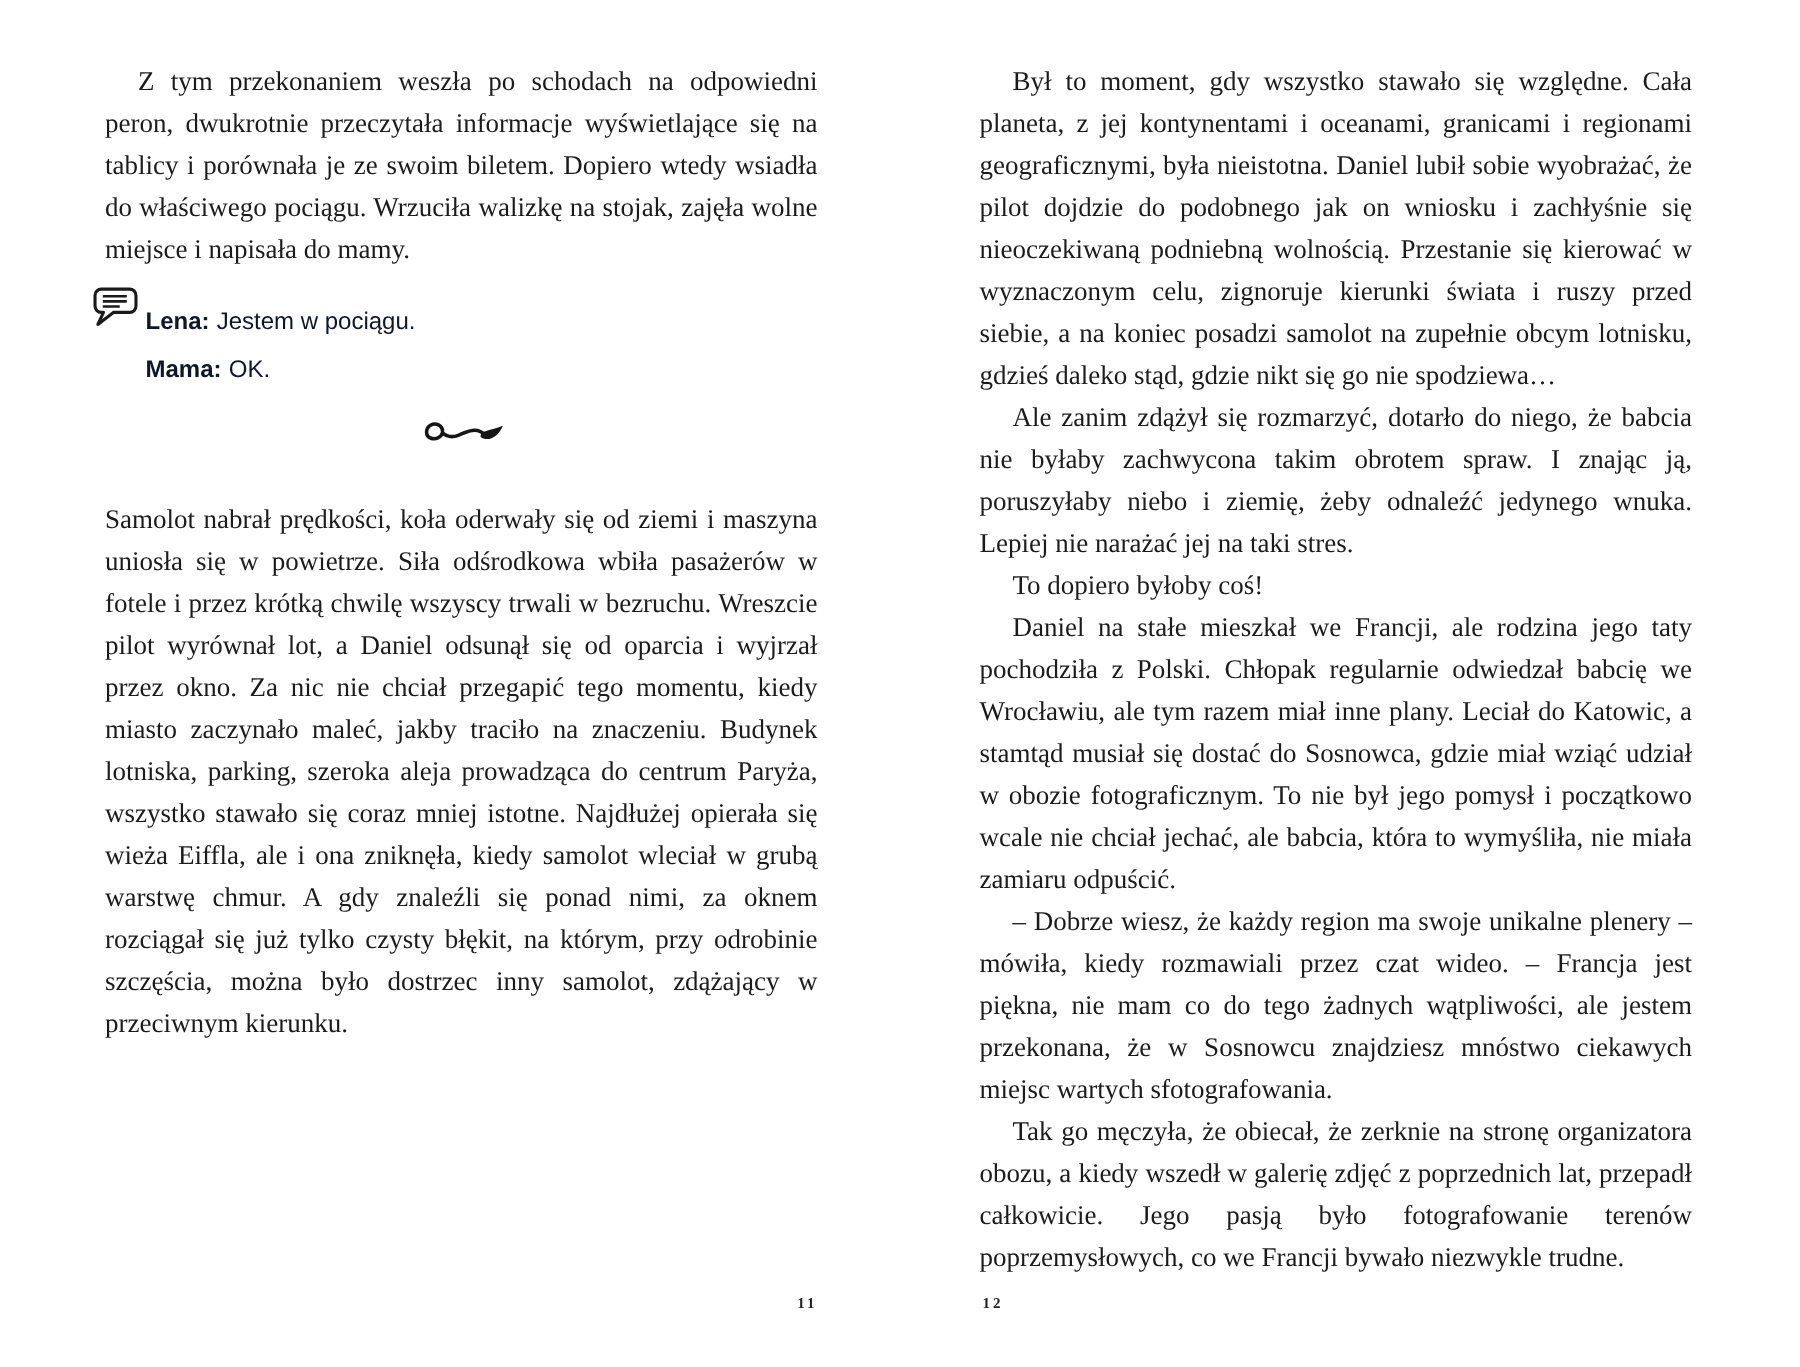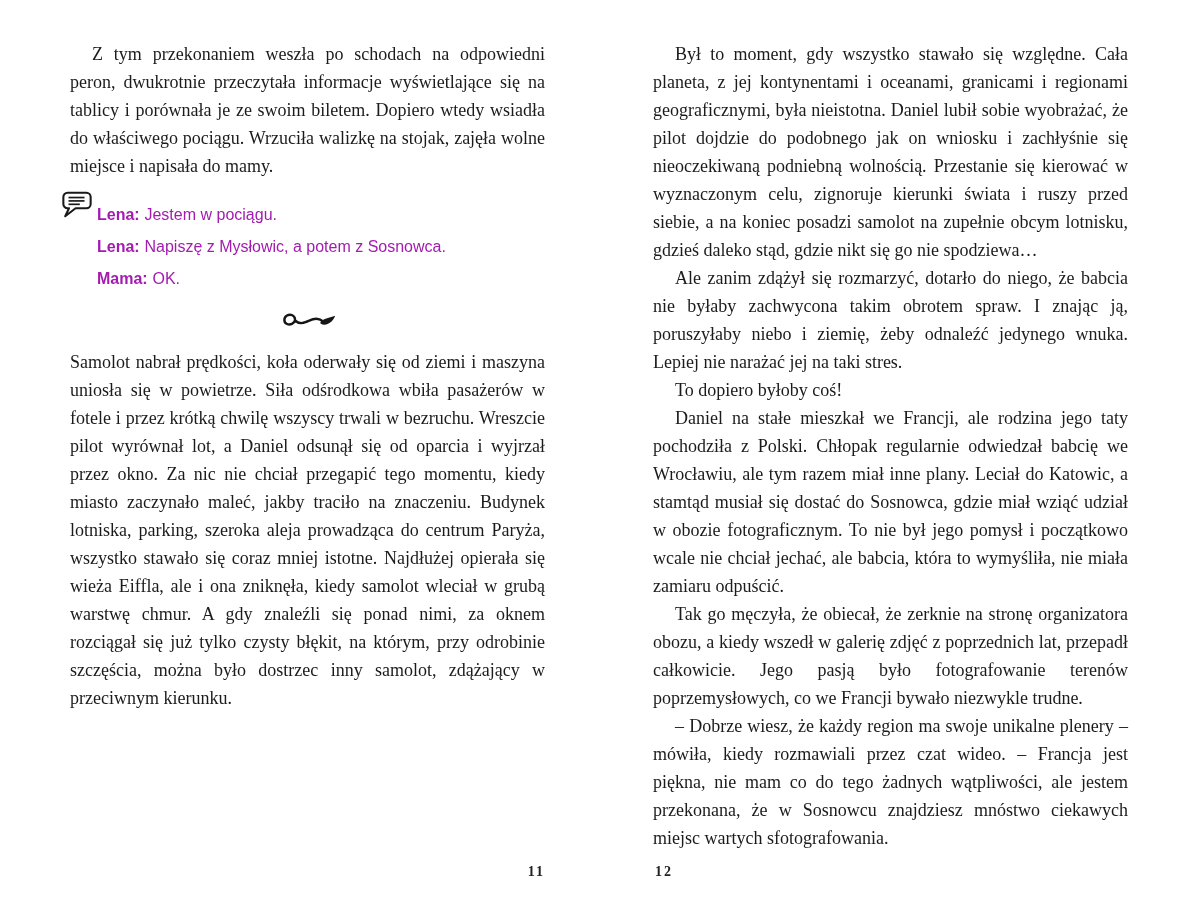--- a/index.html
+++ b/index.html
@@ -35,43 +35,43 @@
   .indent { text-indent: 22px; }
 
   
   .chat {
     position: relative;
     margin: 22px 0 0 27px;
     width: 430px;
     font-family: "Liberation Sans", sans-serif;
     font-size: 16px;
     line-height: 26px;
-    color: #a21caf;
+    color: #0f172a;
   }
   .chat-icon {
     position: absolute;
     left: -36px; top: -12px;
     width: 32px; height: 29px;
     display: block;
   }
   .chat-msg { margin: 0 0 6px 0; }
   .chat-msg .speaker { font-weight: 700; margin-right: 0.30em; }
 
   
   .ornament {
     margin: 16px 0 0 0;
     height: 30px;
     text-align: center;
   }
-  .after-ornament { margin-top: 10px; }
+  .after-ornament { margin-top: 26px; }
 
   .folio {
     position: absolute;
     top: 824px;
-    font-size: 14px;
+    font-size: 10px;
     font-weight: 600;
     letter-spacing: 2px;
     color: #222222;
     background: #ffffff;
     font-family: "Liberation Serif", serif;
   }
   .folio-left  { right: 0; }
   .folio-right { left: 2px; }
 </style>
 </head>
@@ -90,23 +90,20 @@
           <line x1="8" y1="7.6" x2="25" y2="7.6" stroke="#1a1a1a" stroke-width="1.8"></line>
           <line x1="8" y1="11.2" x2="25" y2="11.2" stroke="#1a1a1a" stroke-width="1.8"></line>
           <line x1="8" y1="14.8" x2="20" y2="14.8" stroke="#1a1a1a" stroke-width="1.8"></line>
         </svg>
       </span>
 
       <p class="chat-msg">
         <span class="speaker">Lena:</span><span>Jestem w pociągu.</span>
       </p>
       <p class="chat-msg">
-        <span class="speaker">Lena:</span><span>Napiszę z Mysłowic, a potem z Sosnowca.</span>
-      </p>
-      <p class="chat-msg">
         <span class="speaker">Mama:</span><span>OK.</span>
       </p>
     </div>
 
     <div class="ornament">
       <svg width="58" height="26" viewBox="0 0 58 26" aria-hidden="true">
         <path d="M16,11.5 C16,7.5 11.5,5.5 8,7.5 C4.5,9.5 4.5,14.5 8,16 C11.5,17.5 15,15.5 16,12.5 C18.5,14.8 22.5,15.8 26.5,14.2 C30.5,12.6 33.5,10.8 37.5,10.8 C41,10.8 43,12.4 45,14.2" fill="none" stroke="#161616" stroke-width="2.4" stroke-linecap="round"></path>
         <path d="M41.5,15.5 C44.5,17.6 49,17 52.5,13.6 C54.5,11.6 55.6,9.4 56.2,7.8 C52.2,9.4 47.2,10.4 43.6,11.9 C41.9,12.6 41,14.4 41.5,15.5 Z" fill="#161616"></path>
       </svg>
     </div>
@@ -114,19 +111,19 @@
     <p class="body-text after-ornament">Samolot nabrał prędkości, koła oderwały się od ziemi i maszyna uniosła się w powietrze. Siła odśrodkowa wbiła pasażerów w fotele i przez krótką chwilę wszyscy trwali w bezruchu. Wreszcie pilot wyrównał lot, a Daniel odsunął się od oparcia i wyjrzał przez okno. Za nic nie chciał przegapić tego momentu, kiedy miasto zaczynało maleć, jakby traciło na znaczeniu. Budynek lotniska, parking, szeroka aleja prowadząca do centrum Paryża, wszystko stawało się coraz mniej istotne. Najdłużej opierała się wieża Eiffla, ale i ona zniknęła, kiedy samolot wleciał w grubą warstwę chmur. A gdy znaleźli się ponad nimi, za oknem rozciągał się już tylko czysty błękit, na którym, przy odrobinie szczęścia, można było dostrzec inny samolot, zdążający w przeciwnym kierunku.</p>
 
     <div class="folio folio-left">11</div>
   </section>
 
   <section class="page page-right">
     <p class="body-text indent">Był to moment, gdy wszystko stawało się względne. Cała planeta, z jej kontynentami i oceanami, granicami i regionami geograficznymi, była nieistotna. Daniel lubił sobie wyobrażać, że pilot dojdzie do podobnego jak on wniosku i zachłyśnie się nieoczekiwaną podniebną wolnością. Przestanie się kierować w wyznaczonym celu, zignoruje kierunki świata i ruszy przed siebie, a na koniec posadzi samolot na zupełnie obcym lotnisku, gdzieś daleko stąd, gdzie nikt się go nie spodziewa…</p>
     <p class="body-text indent">Ale zanim zdążył się rozmarzyć, dotarło do niego, że babcia nie byłaby zachwycona takim obrotem spraw. I znając ją, poruszyłaby niebo i ziemię, żeby odnaleźć jedynego wnuka. Lepiej nie narażać jej na taki stres.</p>
     <p class="body-text indent">To dopiero byłoby coś!</p>
     <p class="body-text indent">Daniel na stałe mieszkał we Francji, ale rodzina jego taty pochodziła z Polski. Chłopak regularnie odwiedzał babcię we Wrocławiu, ale tym razem miał inne plany. Leciał do Katowic, a stamtąd musiał się dostać do Sosnowca, gdzie miał wziąć udział w obozie fotograficznym. To nie był jego pomysł i początkowo wcale nie chciał jechać, ale babcia, która to wymyśliła, nie miała zamiaru odpuścić.</p>
+    <p class="body-text indent">– Dobrze wiesz, że każdy region ma swoje unikalne plenery – mówiła, kiedy rozmawiali przez czat wideo. – Francja jest piękna, nie mam co do tego żadnych wątpliwości, ale jestem przekonana, że w Sosnowcu znajdziesz mnóstwo ciekawych miejsc wartych sfotografowania.</p>
     <p class="body-text indent">Tak go męczyła, że obiecał, że zerknie na stronę organizatora obozu, a kiedy wszedł w galerię zdjęć z poprzednich lat, przepadł całkowicie. Jego pasją było fotografowanie terenów poprzemysłowych, co we Francji bywało niezwykle trudne.</p>
-    <p class="body-text indent">– Dobrze wiesz, że każdy region ma swoje unikalne plenery – mówiła, kiedy rozmawiali przez czat wideo. – Francja jest piękna, nie mam co do tego żadnych wątpliwości, ale jestem przekonana, że w Sosnowcu znajdziesz mnóstwo ciekawych miejsc wartych sfotografowania.</p>
 
     <div class="folio folio-right">12</div>
   </section>
 
 </div>
 
 </body></html>

